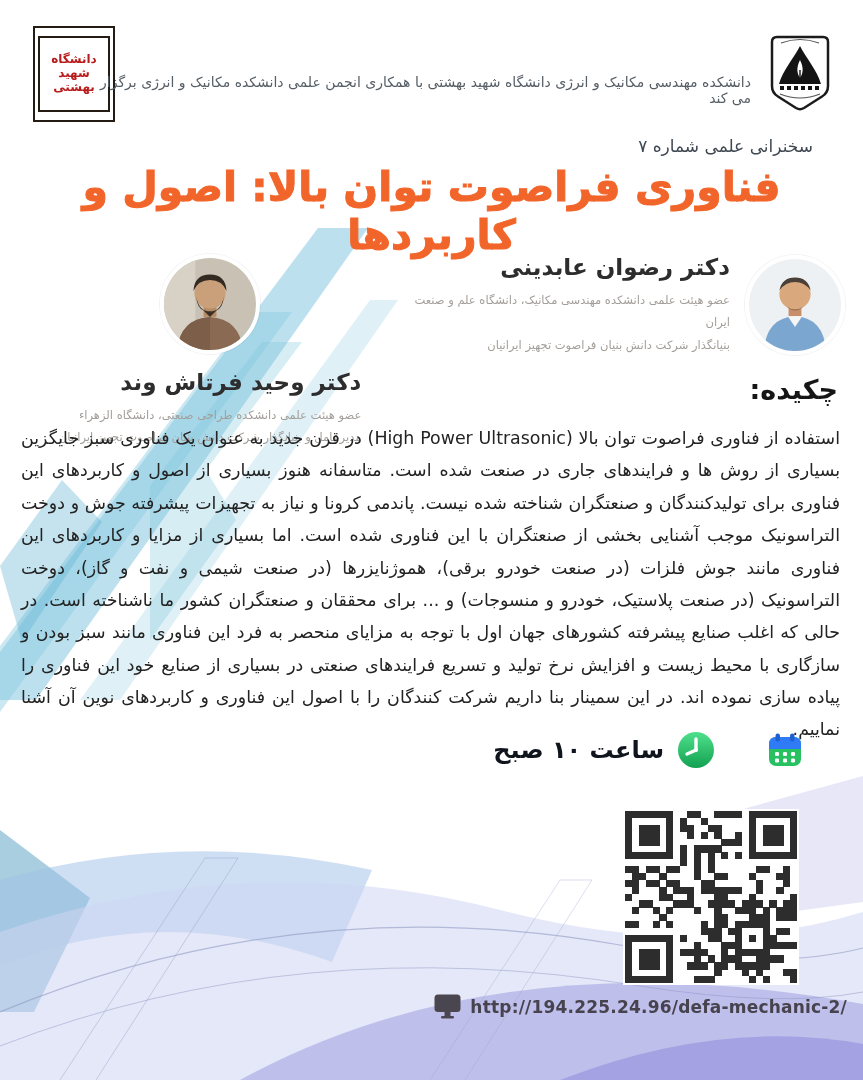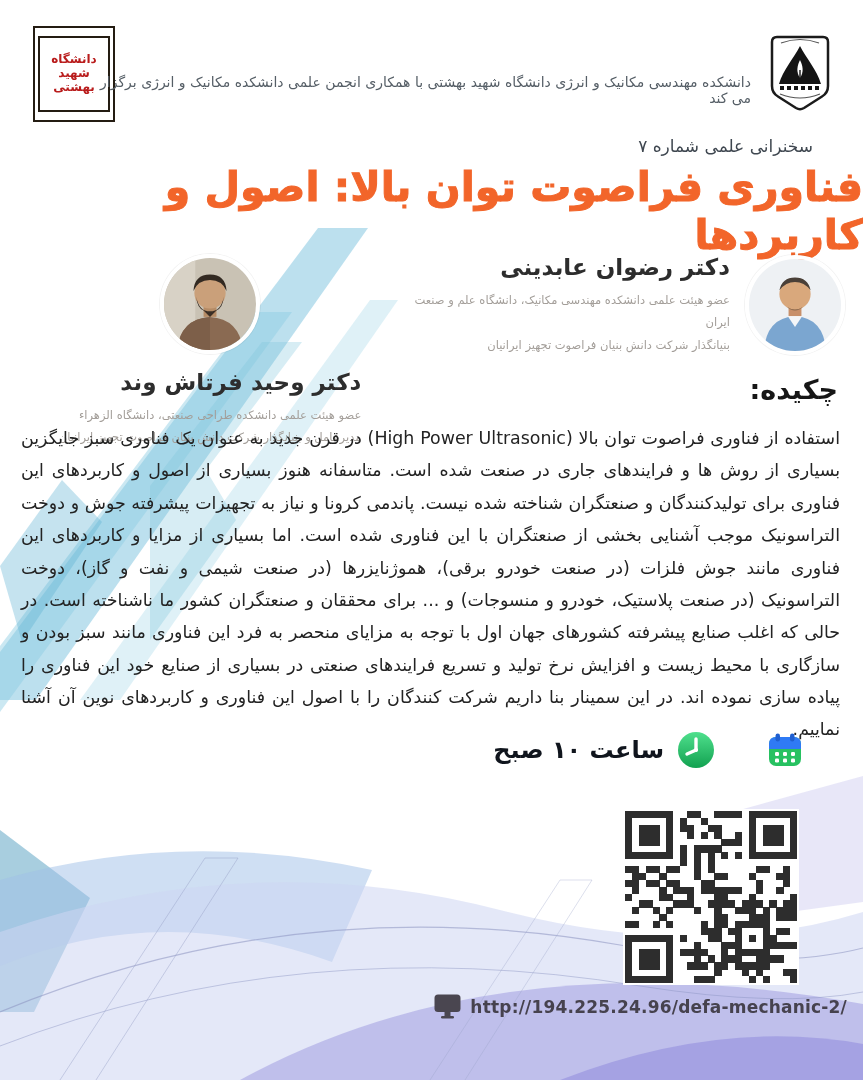--- a/index.html
+++ b/index.html
@@ -14,21 +14,21 @@
   
   .sbu-logo{position:absolute;top:36px;left:38px;width:68px;height:72px;
     border:2px solid #241c12;background:#fff;display:flex;align-items:center;justify-content:center;}
   .sbu-logo-inner{width:56px;height:60px;border:2px solid #241c12;display:flex;align-items:center;justify-content:center;
     text-align:center;font-weight:bold;font-size:12px;line-height:1.15;color:#b91c1c;padding:16px;}
   .emblem{position:absolute;top:34px;right:30px;width:66px;height:78px;}
   .organizer{position:absolute;top:74px;right:112px;left:90px;text-align:right;
     font-size:14px;color:#555e66;}
 
   .series{position:absolute;top:136px;right:50px;font-size:17px;color:#3f4750;margin-left:36px;}
-  .title{position:absolute;top:163px;right:0;left:0;
+  .title{position:absolute;top:163px;right:0;left:0;text-align:center;
     font-size:41px;font-weight:bold;color:#f2652a;-webkit-text-stroke:1px #f2652a;}
 
   
   .speakers{position:absolute;top:254px;right:0;left:0;height:120px;}
   .speaker{position:absolute;display:flex;align-items:center;gap:15px;}
   .speaker.right{right:18px;width:432px;}
   .speaker.left{right:448px;width:410px;flex-direction:column;}
   .photo{width:92px;height:92px;border-radius:50%;overflow:hidden;flex:0 0 auto;
     border:4px solid #fff;box-shadow:0 0 0 1px rgba(0,0,0,0.05);}
   .photo svg{display:block;width:100%;height:100%;}

